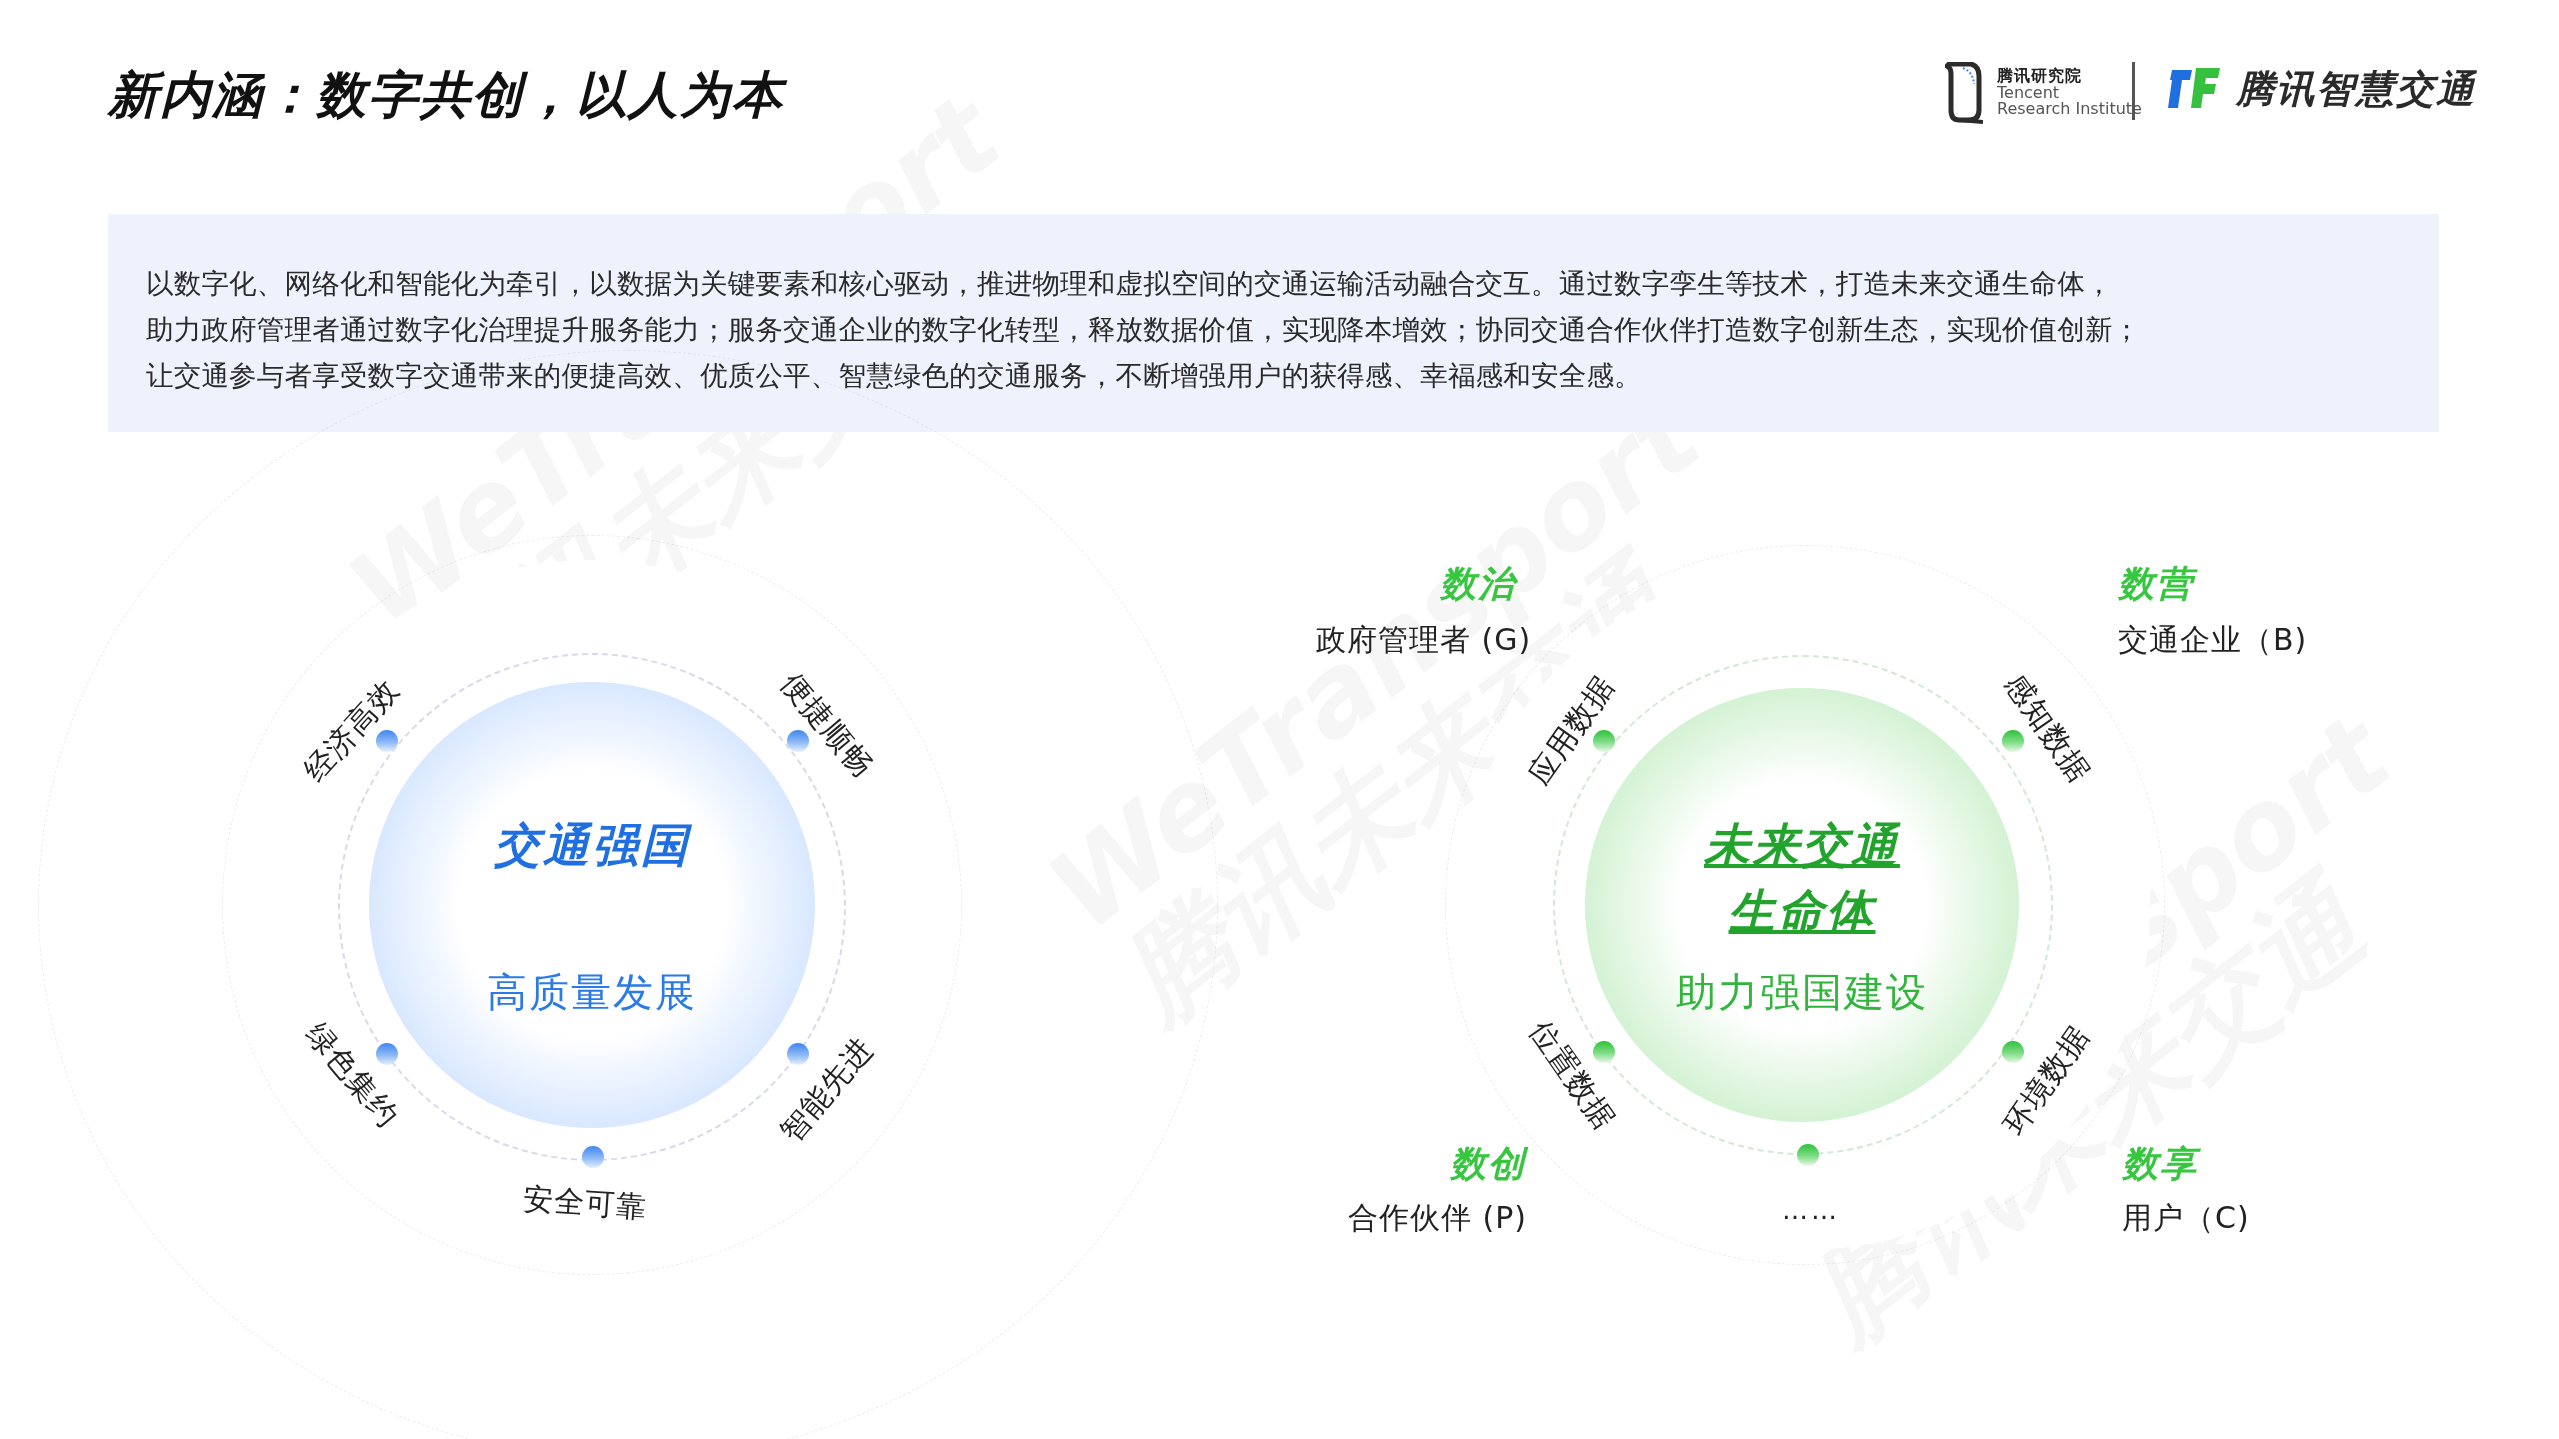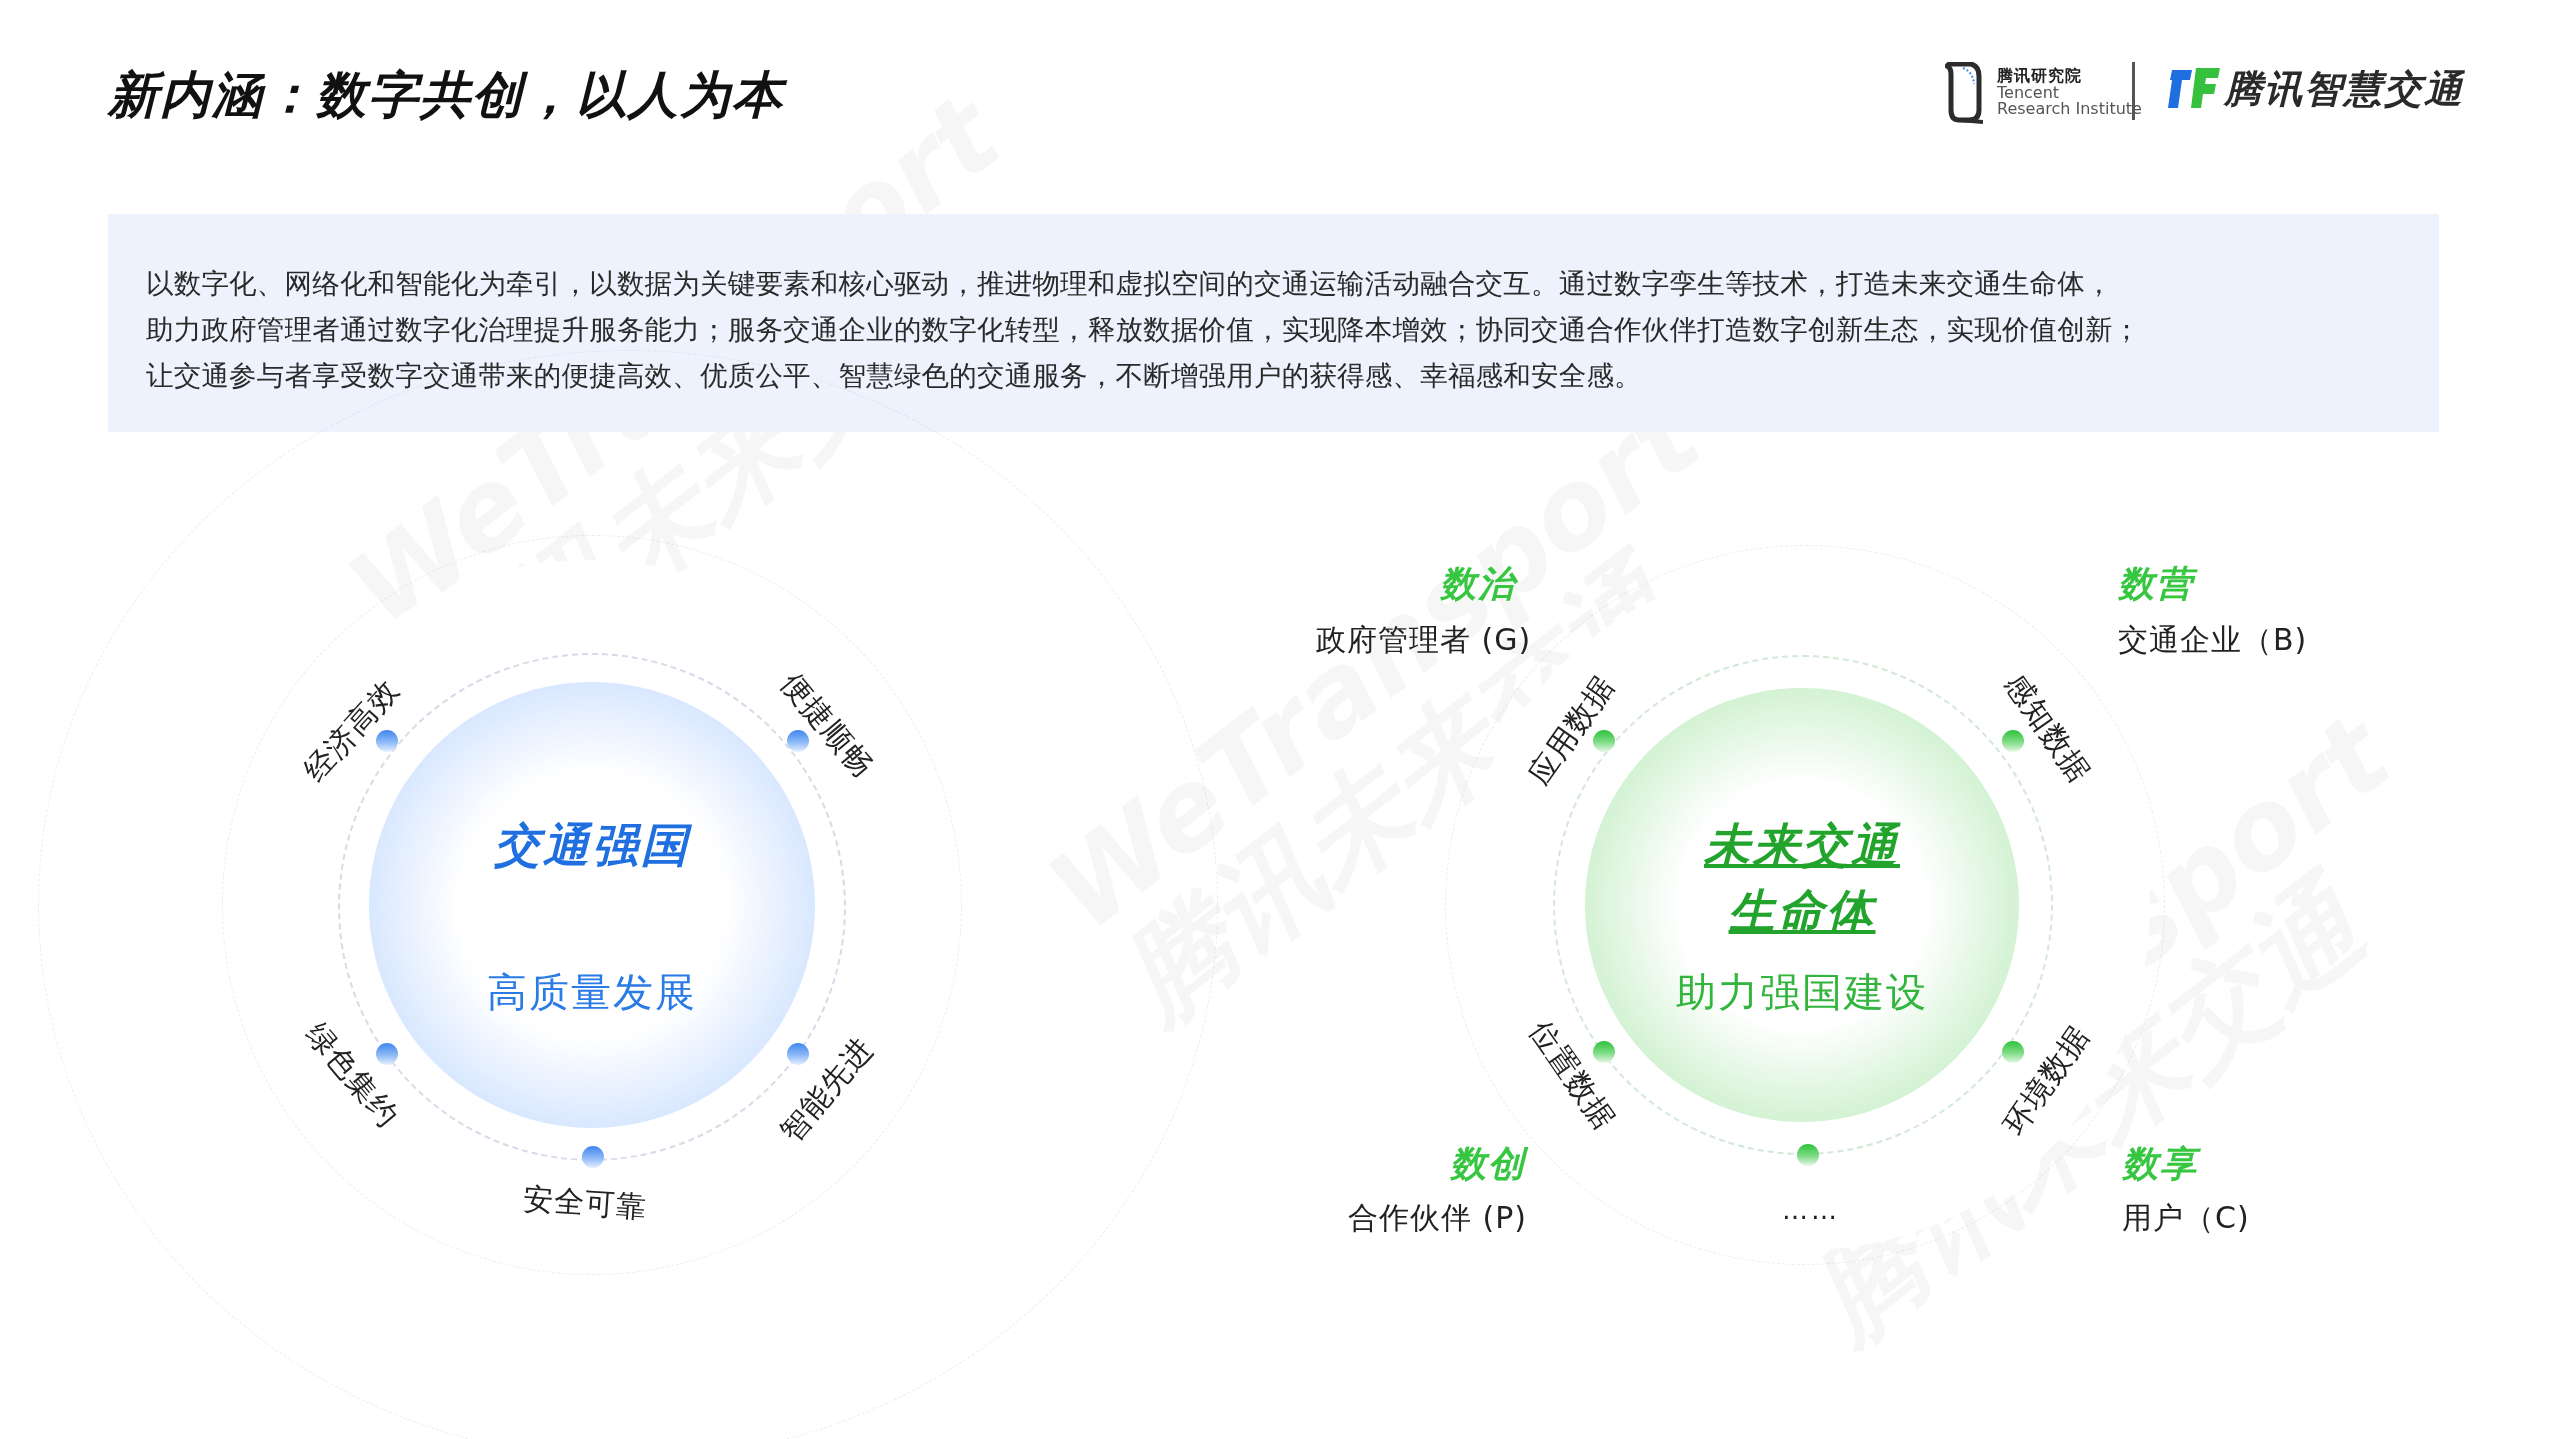--- a/index.html
+++ b/index.html
@@ -13,21 +13,21 @@
   .page-title {
     left:108px; top:62px; font-size:50px; font-weight:bold; font-style:italic;
     letter-spacing:2px; color:#111; white-space:nowrap;
   }
   .logo-ri { left:1945px; top:62px; display:flex; align-items:center; gap:14px; }
   .logo-ri .penguin { width:38px; height:62px; }
   .logo-ri .txt { display:flex; flex-direction:column; line-height:1.05; }
   .logo-ri .cn { font-size:16px; color:#222; font-weight:bold; letter-spacing:1px; }
   .logo-ri .en { font-size:16px; color:#555; }
   .logo-divider { left:2132px; top:62px; width:3px; height:58px; background:#555; }
-  .logo-tt { left:2168px; top:62px; display:flex; align-items:center; gap:4px; }
+  .logo-tt { left:2168px; top:62px; display:flex; align-items:center; gap:16px; }
   .logo-tt .mark { width:52px; height:54px; }
   .logo-tt .name { font-size:38px; font-weight:bold; font-style:italic; color:#2a2a2a; letter-spacing:2px; }
 
   
   .intro-panel {
     left:108px; top:214px; width:2331px; height:218px; background:#eef2fc;
     box-sizing:border-box; padding:46px 38px 0 38px;
   }
   .intro-line { font-size:27.5px; line-height:46px; color:#2a2a2a; white-space:nowrap; letter-spacing:0.2px; }
 

